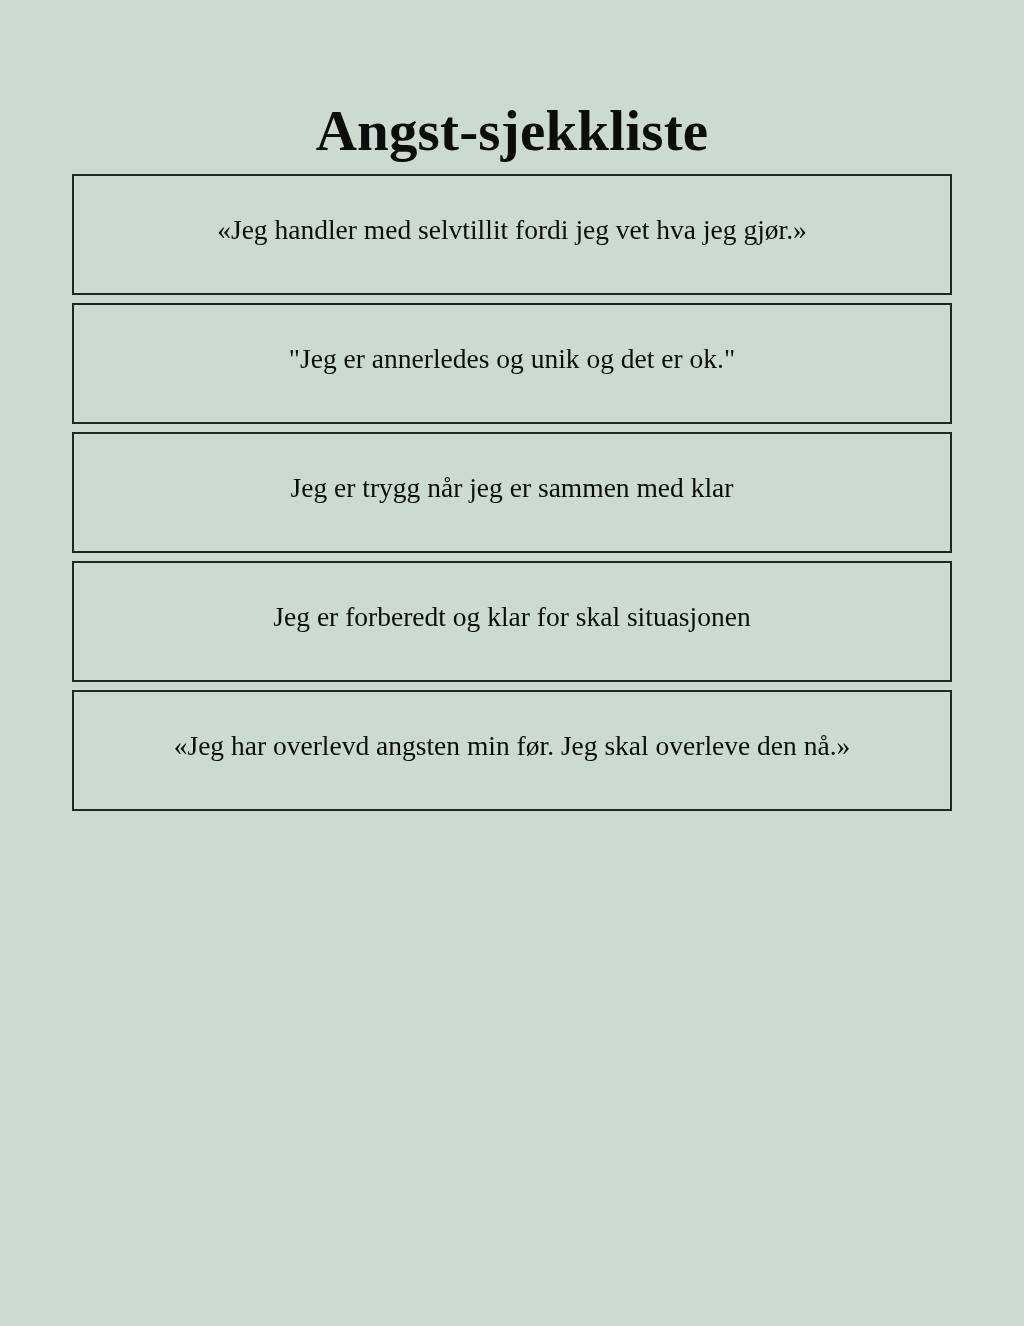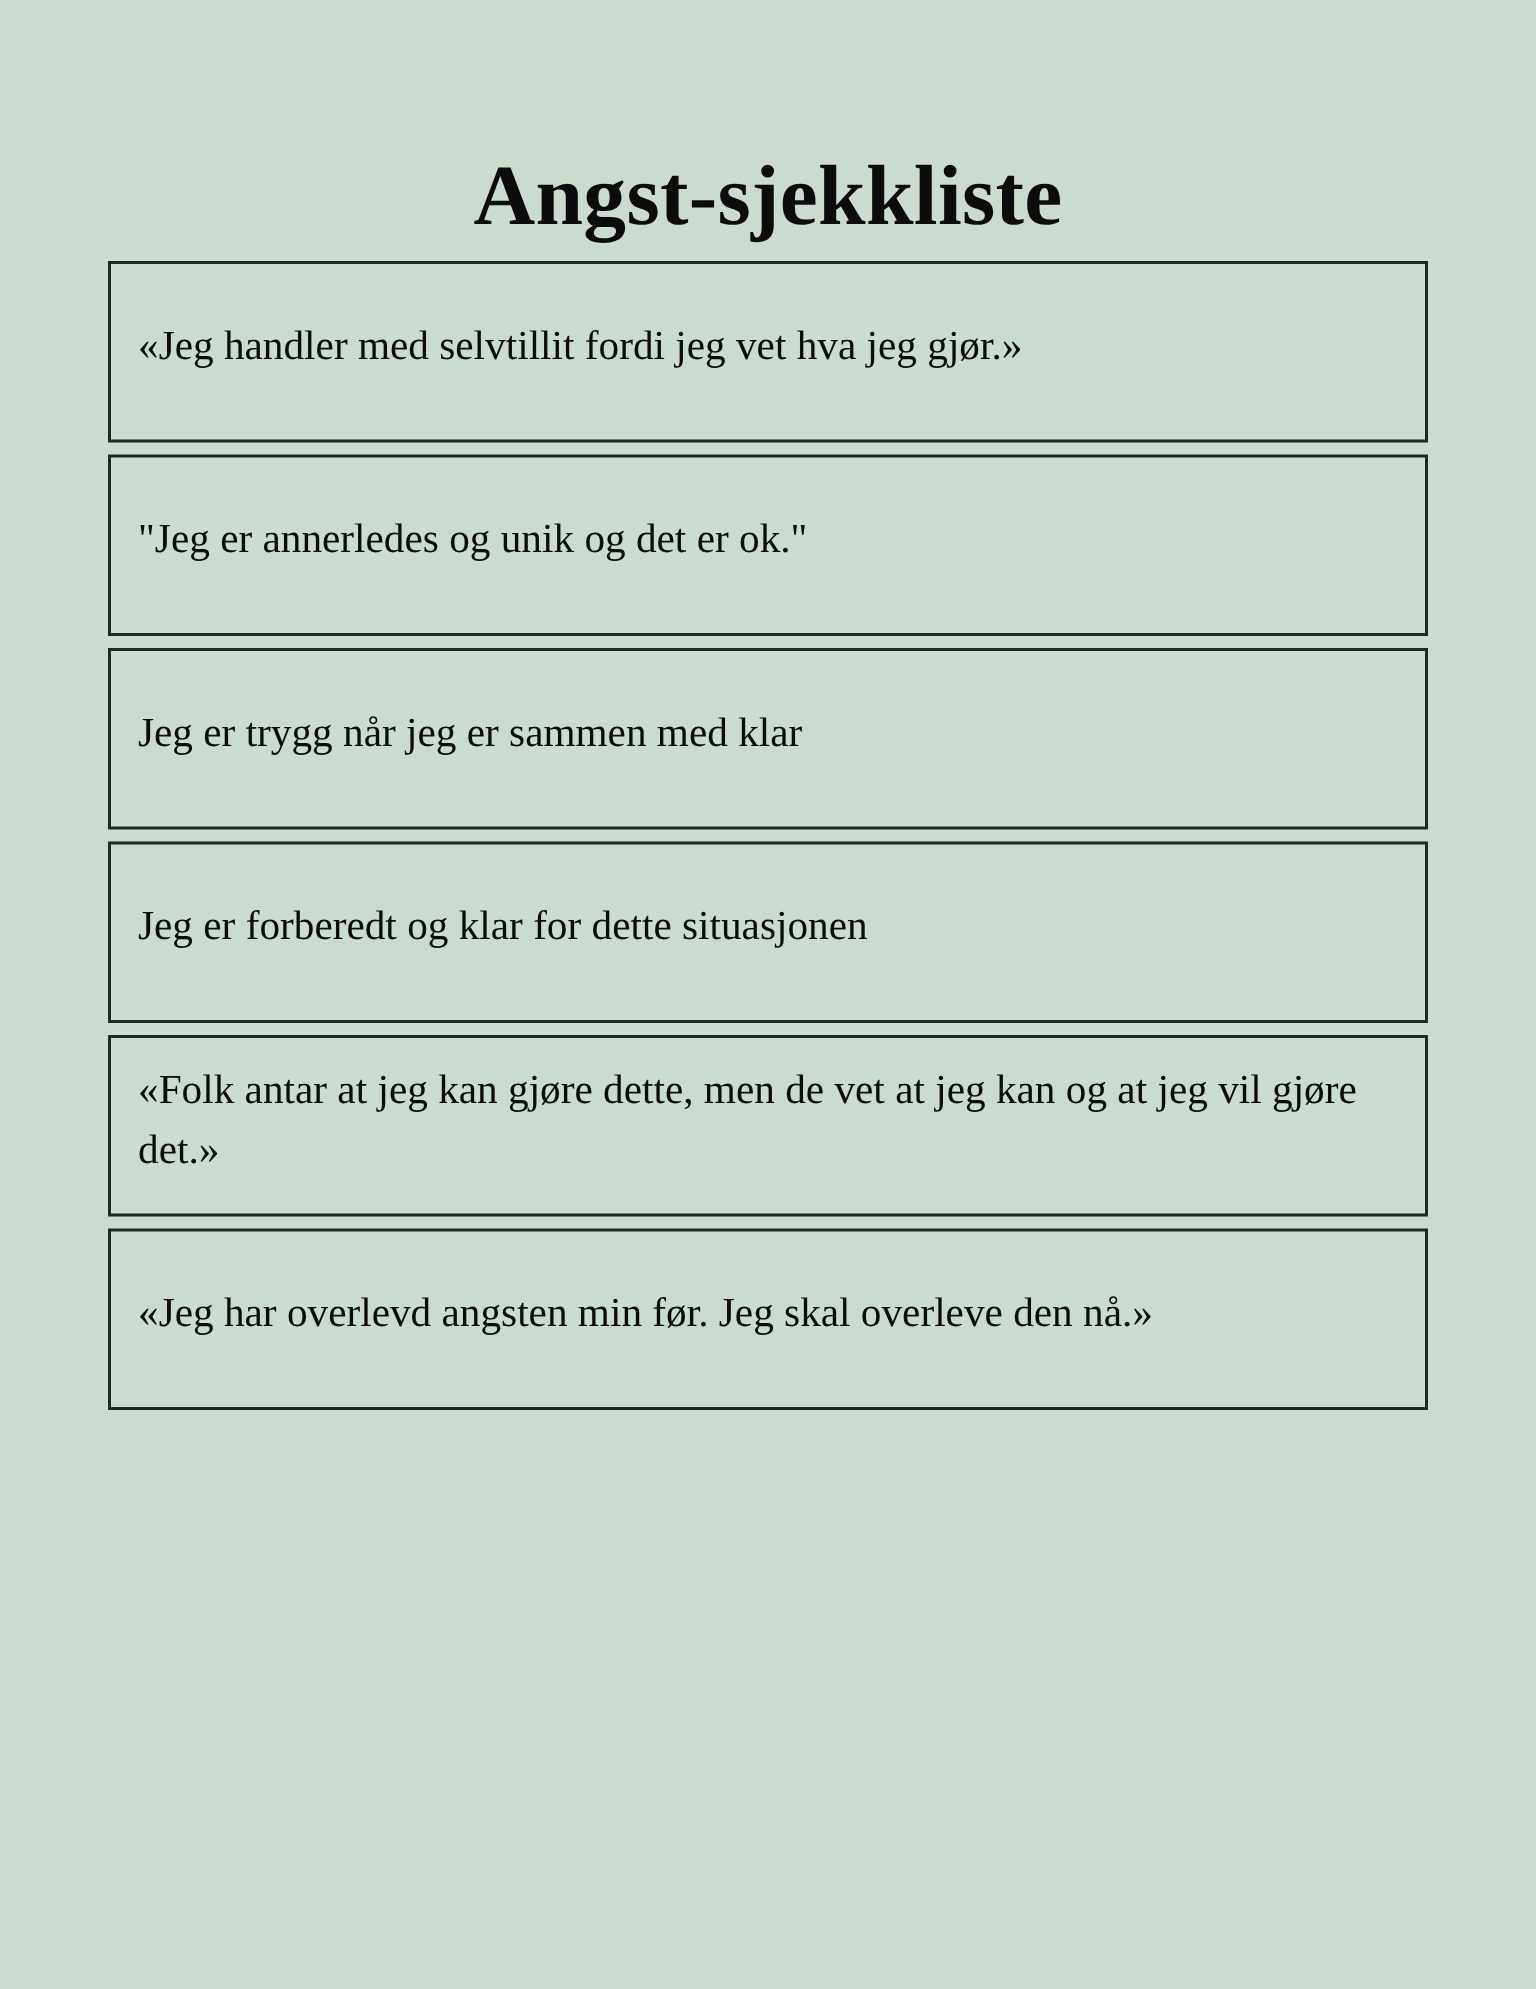--- a/index.html
+++ b/index.html
@@ -49,21 +49,21 @@
     align-items: center;
     justify-content: center;
     background: transparent;
     padding: 0 18px;
   }
   .check-box:last-child {
     margin-bottom: 4px;
   }
   .check-text {
     width: 100%;
-    text-align: left;
+    text-align: center;
     font-size: 27.5px;
     line-height: 1.42;
     color: #0c0c0c;
     position: relative;
     top: -5px;
   }
 </style>
 </head>
 <body>
 
@@ -80,26 +80,23 @@
     <div class="check-box">
       <span class="check-text">"Jeg er annerledes og unik og det er ok."</span>
     </div>
 
     <div class="check-box">
       <span class="check-text">Jeg er trygg når jeg er sammen med klar</span>
     </div>
 
 
     <div class="check-box">
-      <span class="check-text">Jeg er forberedt og klar for dette situasjonen</span>
+      <span class="check-text">Jeg er forberedt og klar for skal situasjonen</span>
     </div>
 
-    <div class="check-box">
-      <span class="check-text">«Folk antar at jeg kan gjøre dette, men de vet at jeg kan og at jeg vil gjøre det.»</span>
-    </div>
 
 
     <div class="check-box">
       <span class="check-text">«Jeg har overlevd angsten min før. Jeg skal overleve den nå.»</span>
     </div>
 
   </div>
 </div>
 
 </body></html>

